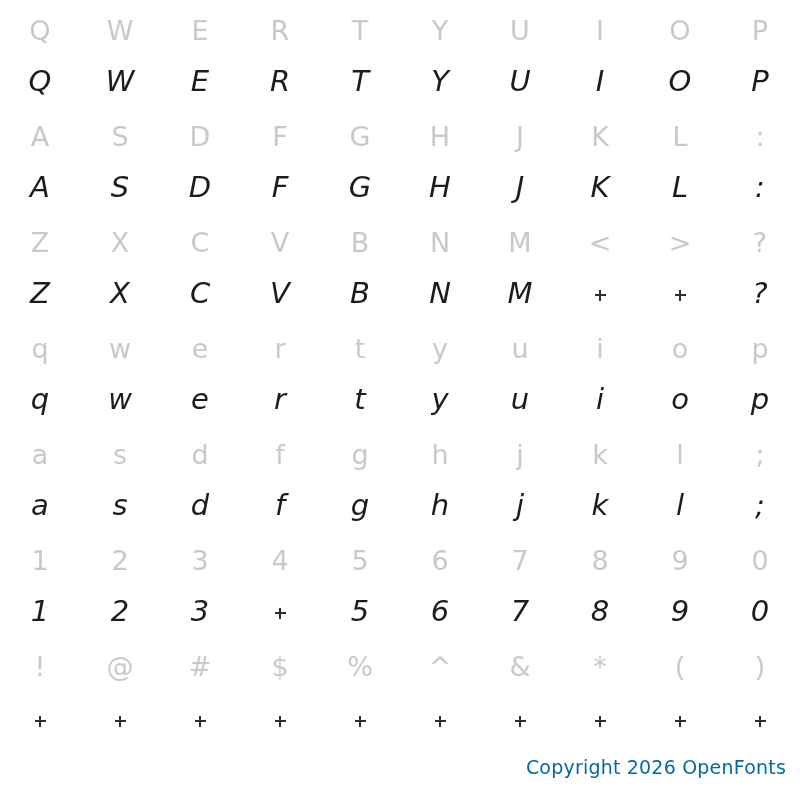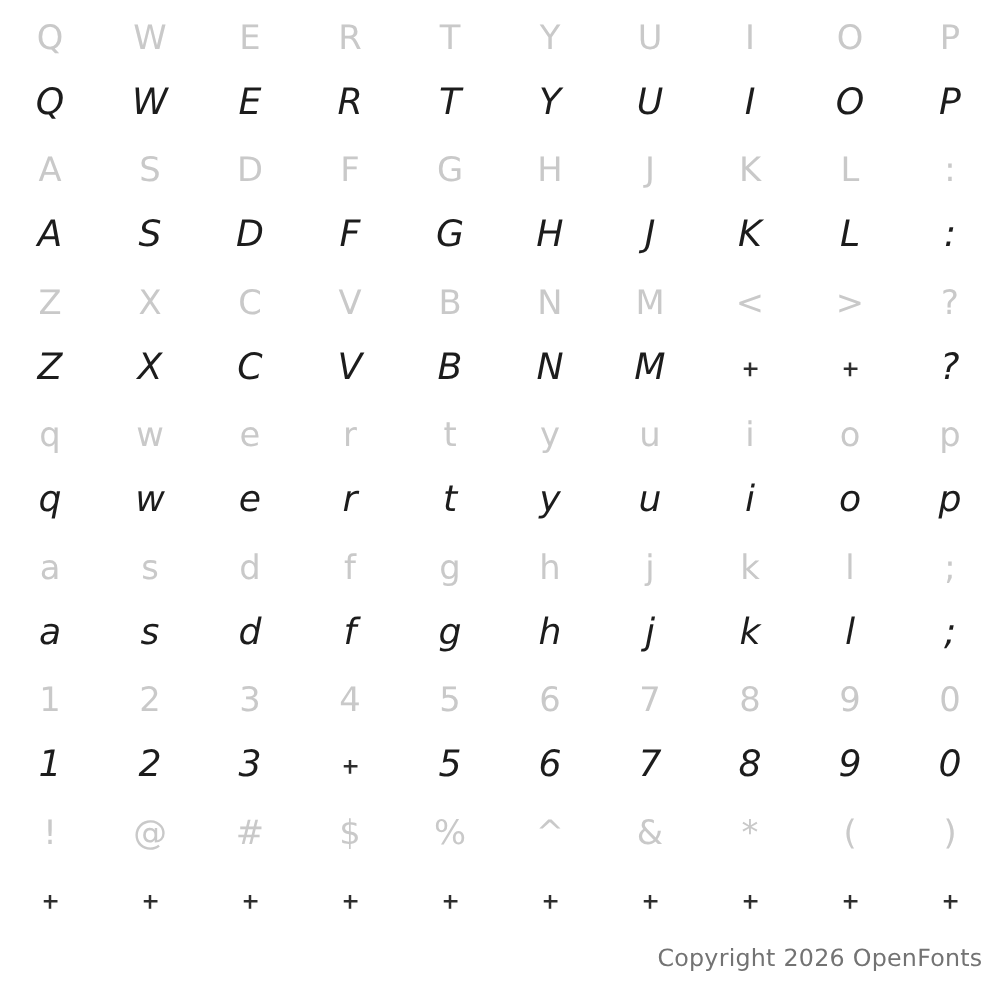--- a/index.html
+++ b/index.html
@@ -88,21 +88,21 @@
     height: 11px;
   }
   .lastrow {
     margin-top: 2px;
   }
   .copyright {
     position: absolute;
     right: 14px;
     bottom: 22px;
     font-size: 19px;
-    color: #737373;
+    color: #0369a1;
     font-family: "DejaVu Sans", sans-serif;
     font-style: normal;
     letter-spacing: 0.2px;
     white-space: pre;
   }
 </style>
 </head>
 <body>
 
 <div id="sheet">

